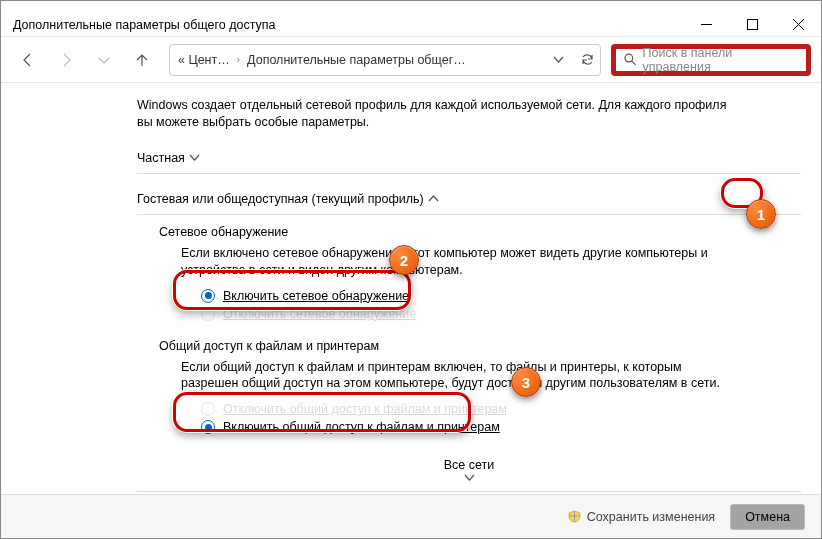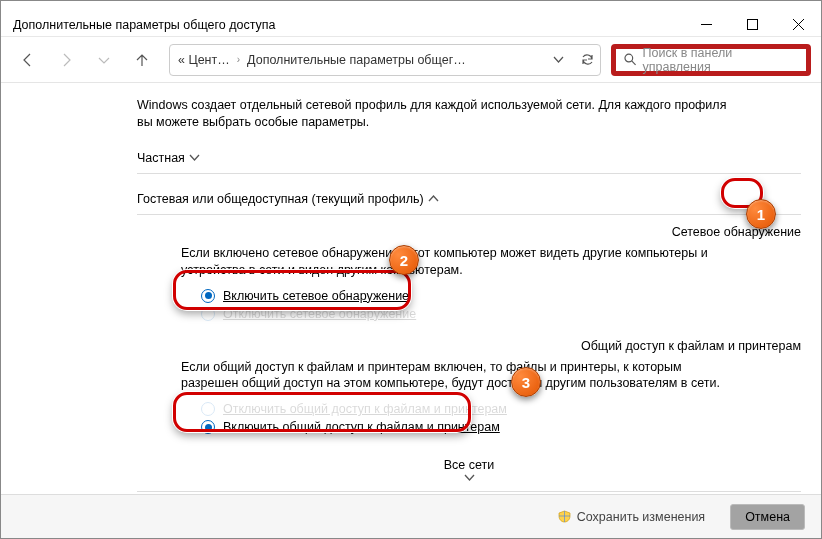--- a/index.html
+++ b/index.html
@@ -19,27 +19,27 @@
   .addr .drop { margin-left:auto; display:flex; gap:16px; align-items:center;}
   .addr .drop svg, .search svg { width:13px; height:13px; stroke:#555; stroke-width:1.2; fill:none; }
   .search { width:200px; height:32px; border:5px solid #b91c1c; border-radius:4px; display:flex; align-items:center; padding:0 8px; font-size:12.5px; color:#888; gap:6px;}
   .content { padding:14px 20px 0 108px; font-size:12.5px; color:#000; height:410px; overflow-y:auto; position:relative;margin-left:28px;}
   .intro { margin-bottom:12px; line-height:1.35; padding-right:70px;}
   .sect-head { display:flex; align-items:center; padding:8px 0; border-bottom:1px solid #ddd;}
   .sect-head::after { content:""; flex:1; }
   .sect-head .chev { width:20px; display:flex; justify-content:center;}
   .sect-head .chev svg { width:11px; height:11px; stroke:#555; stroke-width:1.3; fill:none;}
   .sub { padding-left:22px; }
-  .subtitle { margin:10px 0 6px 0;text-align:right; }
+  .subtitle { margin:10px 0 6px 0; }
   .desc { margin:4px 0 8px 22px; line-height:1.35; padding-right:60px;}
   .radios { margin-left:42px; }
   .radio-row { display:flex; align-items:center; gap:8px; padding:2px 0;text-decoration:underline;}
   .radio { width:14px; height:14px; border:1.5px solid #0067c0; border-radius:50%; display:flex; align-items:center; justify-content:center; flex-shrink:0;}
   .radio.sel::after { content:""; width:7px; height:7px; background:#0067c0; border-radius:50%;}
-  .footer { position:absolute; left:0; right:0; bottom:0; height:44px; border-top:1px solid #ddd; background:#f6f6f6; display:flex; align-items:center; justify-content:flex-end; padding:0 16px; gap:10px;}
+  .footer { position:absolute; left:0; right:0; bottom:0; height:44px; border-top:1px solid #ddd; background:#f6f6f6; display:flex; align-items:center; justify-content:flex-end; padding:0 16px; }
   .footer .btn { height:26px; padding:0 14px; font-size:12.5px; display:flex; align-items:center; gap:6px; border:1px solid transparent; border-radius:3px; color:#444;}
   .footer .btn.cancel { border-color:#bbb; background:#a3a3a3; color:#000;}
   .shield { width:13px; height:13px; }
 
   
   .hl { position:absolute; border:3px solid #d10000; border-radius:14px; box-shadow:0 0 0 1px #fff, 0 4px 8px rgba(0,0,0,.35);}
   .badge { position:absolute; width:30px; height:30px; border-radius:50%; background:radial-gradient(circle at 30% 30%, #ff8a3d, #e35400); color:#fff; font-weight:700; display:flex; align-items:center; justify-content:center; font-size:15px; box-shadow:0 3px 6px rgba(0,0,0,.45), inset 0 1px 2px rgba(255,255,255,.4); border:1px solid #a83c00;}
 </style>
 </head>
 <body>

